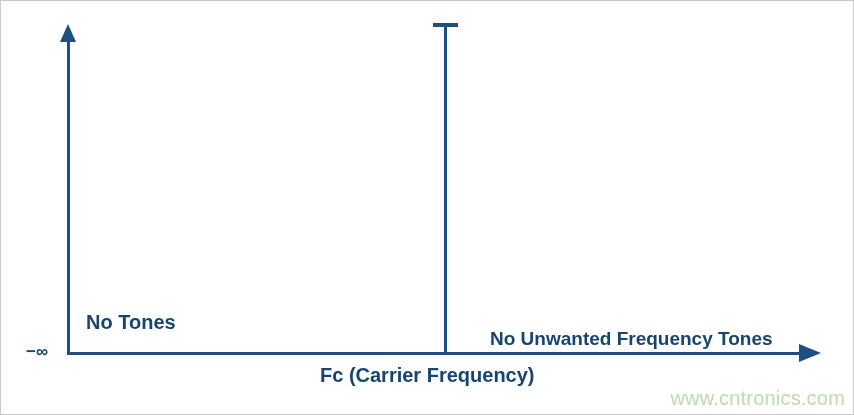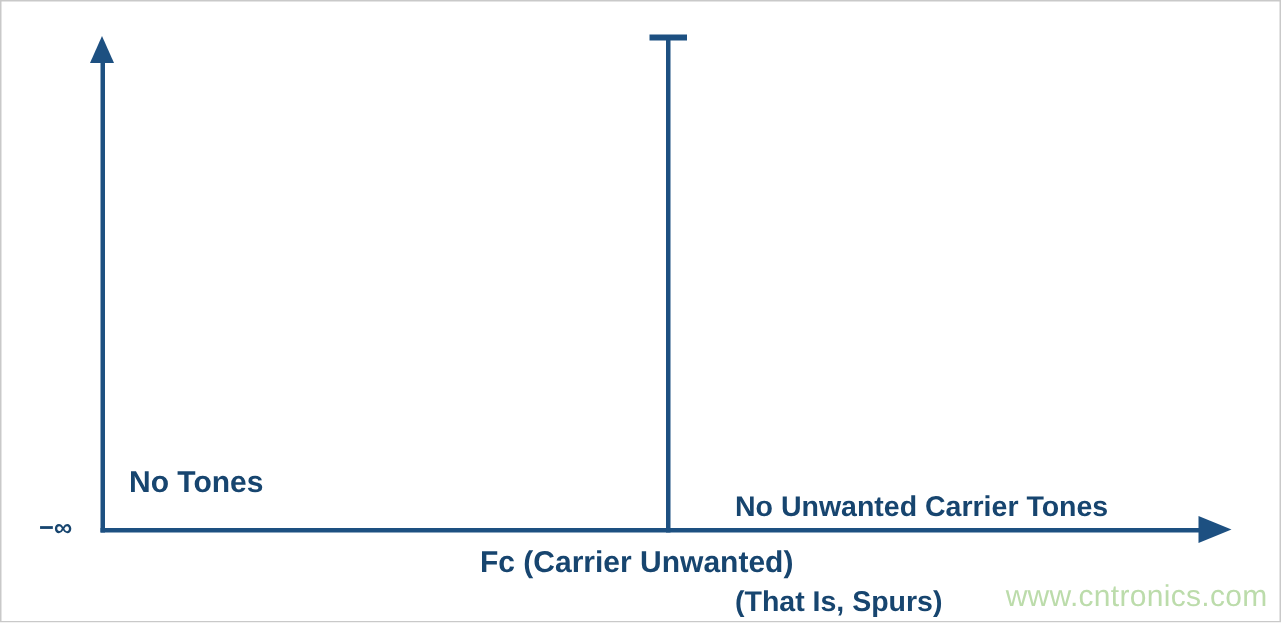--- a/index.html
+++ b/index.html
@@ -123,21 +123,20 @@
   <div class="axis-x-arrow"></div>
 
   <div class="spike-line"></div>
   <div class="spike-cap"></div>
 
   <div class="label neg-inf">−∞</div>
 
   <div class="label no-noise">No Tones</div>
 
   <div class="label no-tones">
-    <div>No Unwanted Carrier Tones</div>
-    <div>(That Is, Spurs)</div>
+    <div>No Unwanted Frequency Tones</div>
   </div>
 
-  <div class="label fc-label">Fc (Carrier Unwanted)</div>
+  <div class="label fc-label">Fc (Carrier Frequency)</div>
 
   <div class="watermark">www.cntronics.com</div>
 
 </div>
 
 </body></html>

